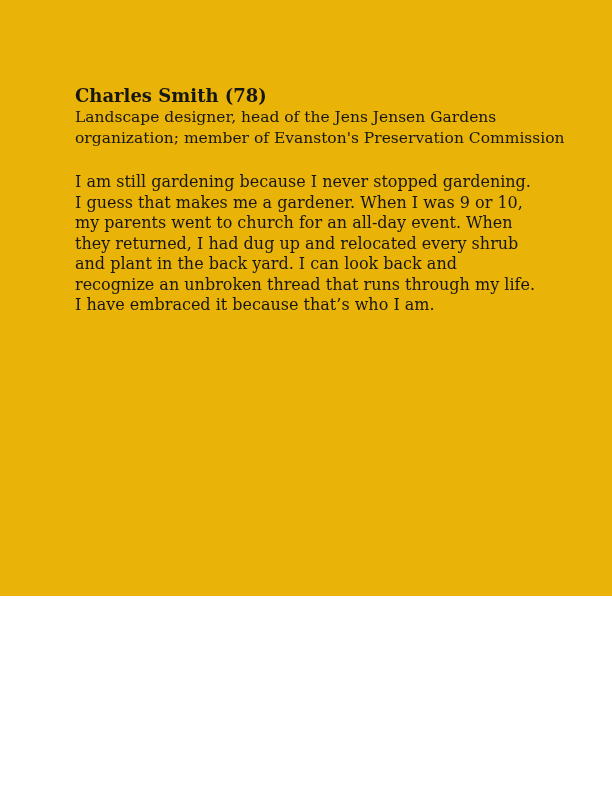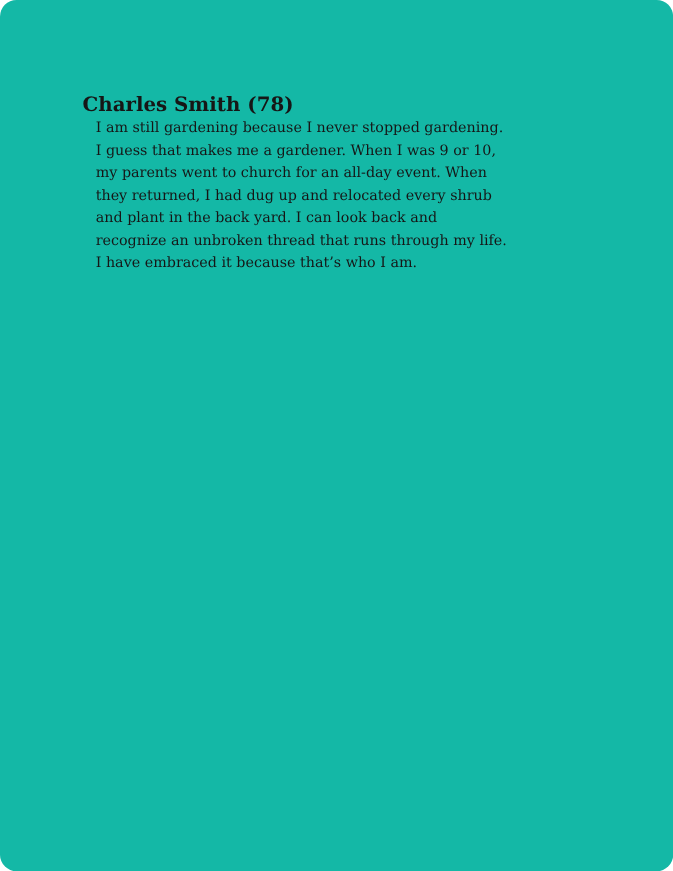--- a/index.html
+++ b/index.html
@@ -3,26 +3,25 @@
 <meta charset="utf-8">
 <style>
   html, body {
     margin: 0;
     padding: 0;
     background: #ffffff;
   }
   .page {
     position: relative;
     width: 612px;
-    height: 792px;
-    background: #14b8a6;
+    height: 596px;
+    background: #eab308;
     overflow: hidden;
     font-family: "DejaVu Serif", "Liberation Serif", serif;
     color: #161616;
-    border-radius: 15px;
   }
   .content {
     position: absolute;
     left: 75px;
     top: 84px;
     width: 500px;
   }
   .title {
     font-size: 18px;
     font-weight: bold;
@@ -31,32 +30,34 @@
     white-space: pre;
   }
   .subtitle {
     font-size: 15.5px;
     font-weight: normal;
     line-height: 20.5px;
     margin: 0 0 24px 0;
     white-space: pre;
   }
   .body-paragraph {
-    font-size: 13px;
+    font-size: 16px;
     line-height: 20.5px;
-    margin: 0 0 20px 12px;
+    margin: 0 0 20px 0;
     white-space: pre;
   }
 </style>
 </head>
 <body>
 
 <div class="page">
   <div class="content">
     <h1 class="title">Charles Smith (78)</h1>
+    <p class="subtitle">Landscape designer, head of the Jens Jensen Gardens
+organization; member of Evanston's Preservation Commission</p>
     <p class="body-paragraph">I am still gardening because I never stopped gardening.
 I guess that makes me a gardener. When I was 9 or 10,
 my parents went to church for an all-day event. When
 they returned, I had dug up and relocated every shrub
 and plant in the back yard. I can look back and
 recognize an unbroken thread that runs through my life.
 I have embraced it because that’s who I am.</p>
   </div>
 </div>
 

